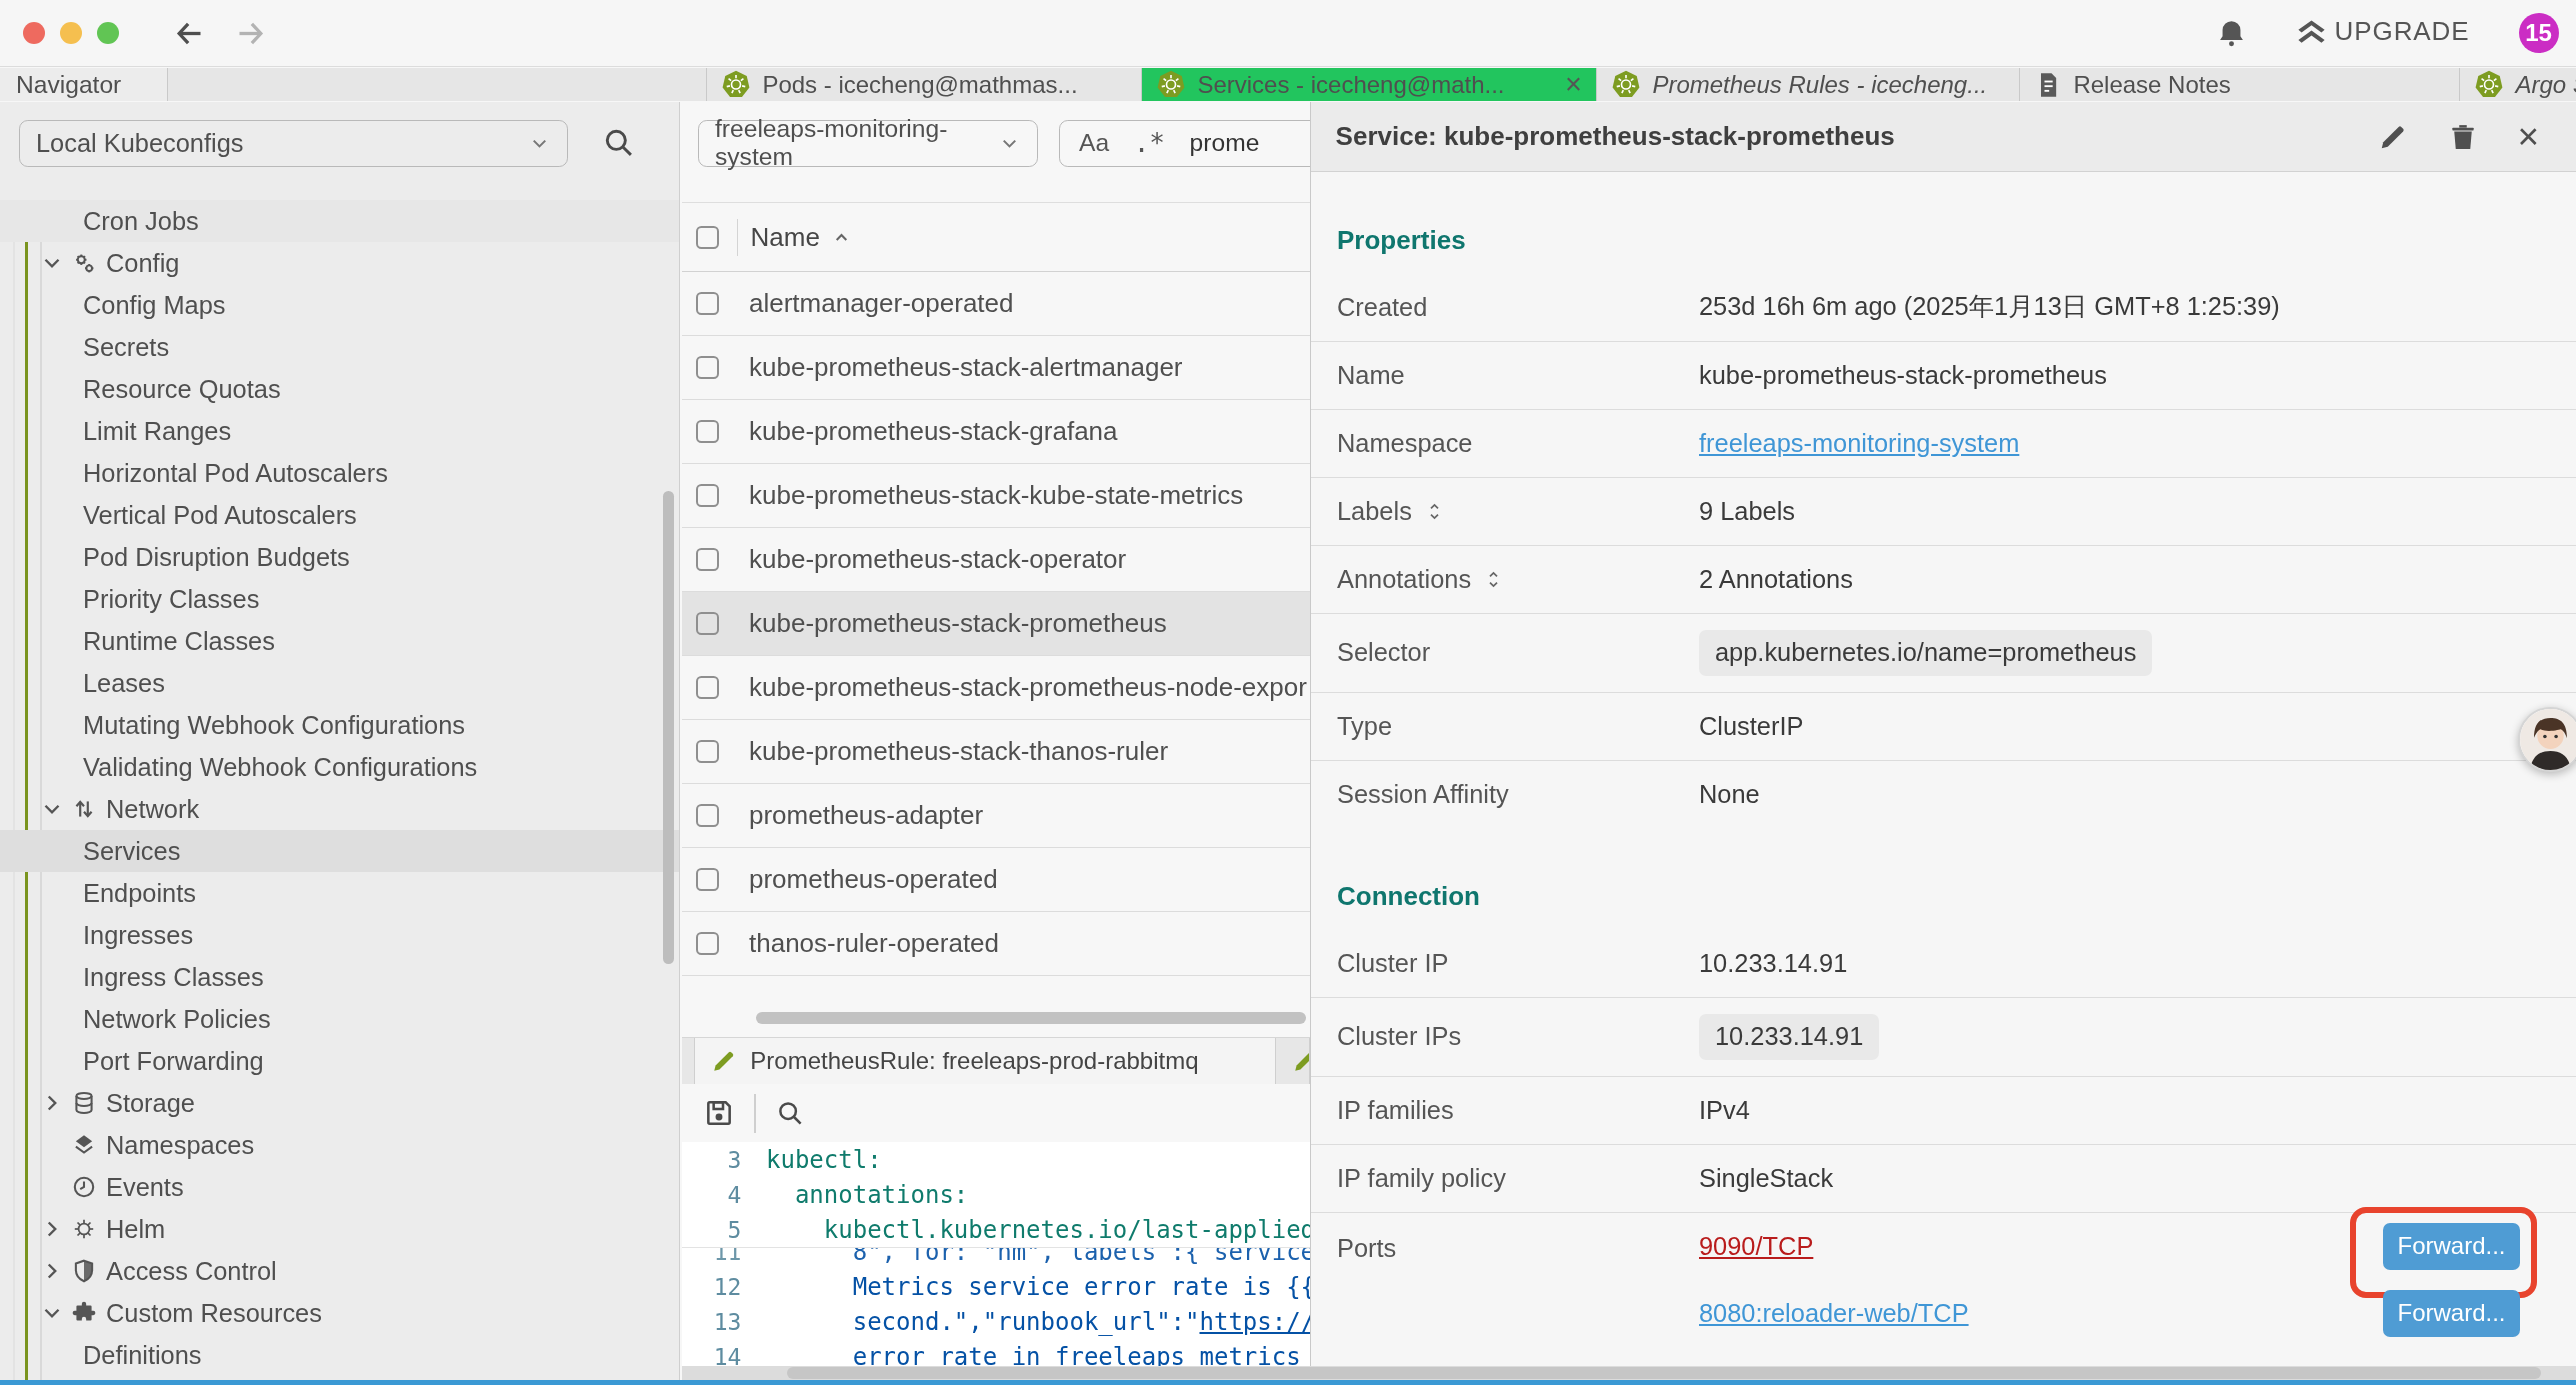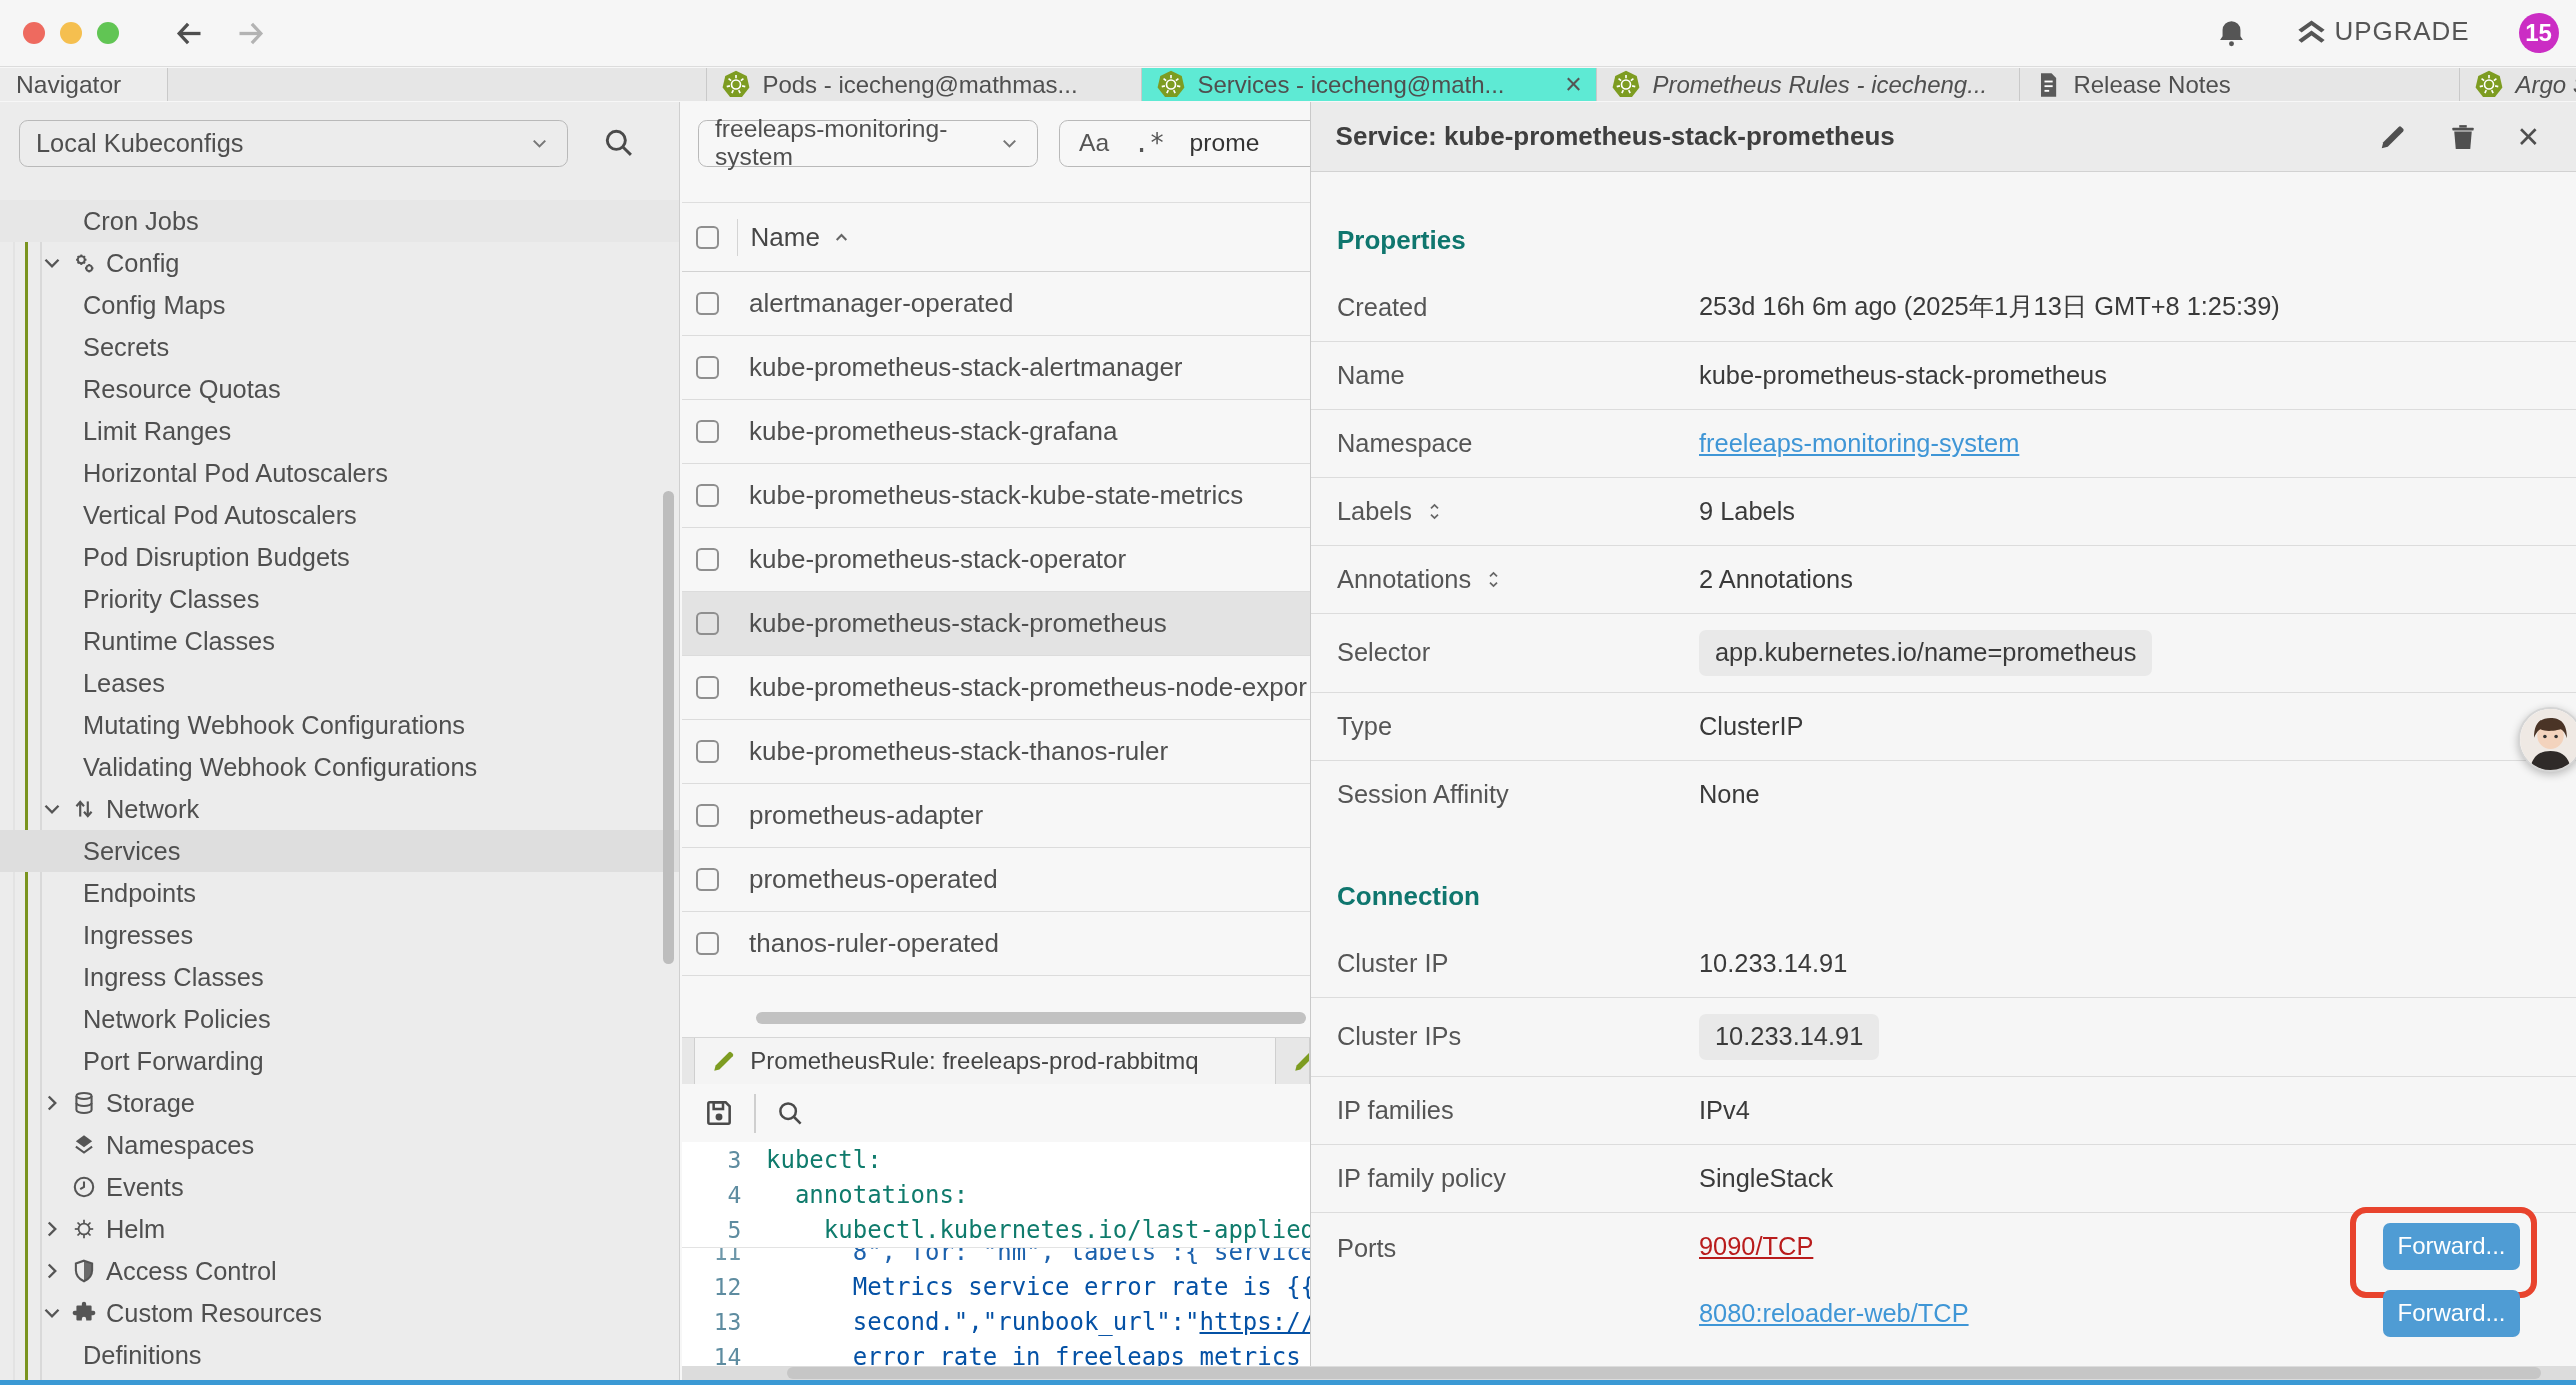--- a/index.html
+++ b/index.html
@@ -17,21 +17,21 @@
   .upgrade{display:flex;align-items:flex-start;gap:6px;margin-left:46px;}
   .upgrade-label{font-size:26px;color:#555;letter-spacing:0.9px;}
   .count-badge{margin-left:49px;width:40px;height:40px;border-radius:50%;color:#fff;
     font-size:24px;font-weight:bold;display:flex;align-items:center;justify-content:center;}
 
   
   #tabbar{position:absolute;top:68px;left:0;right:0;height:33px;background:#e6e6e6;display:flex;}
   .tab{height:100%;display:flex;align-items:center;box-sizing:border-box;border-right:1.8px solid #c9c9c9;
     background:#e6e6e6;padding:0 14px;gap:11.4px;font-size:24px;color:#4f4f4f;overflow:hidden;
     white-space:nowrap;flex:none;}
-  .tab.active{background:#5eead4;}
+  .tab.active{background:#22c55e;}
   #nav-tab{width:168px;background:#ececec;padding-left:16px;font-size:24.6px;}
   .tab-filler{width:538px;border-right:1.8px solid #c9c9c9;background:#e6e6e6;flex:none;}
   .tab .close{margin-left:auto;font-size:29px;color:#555;line-height:1;}
   .italic{font-style:italic;}
   .tab .ticon{display:flex;flex:none;}
 
   
   #sidebar{position:absolute;top:102px;left:0;width:680px;bottom:5.3px;background:#ececec;
     border-right:1.8px solid #cfcfcf;box-sizing:border-box;overflow:hidden;}
   .kubesel{position:absolute;left:19px;top:17.5px;width:549px;height:47px;border:1.8px solid #b9b9b9;

